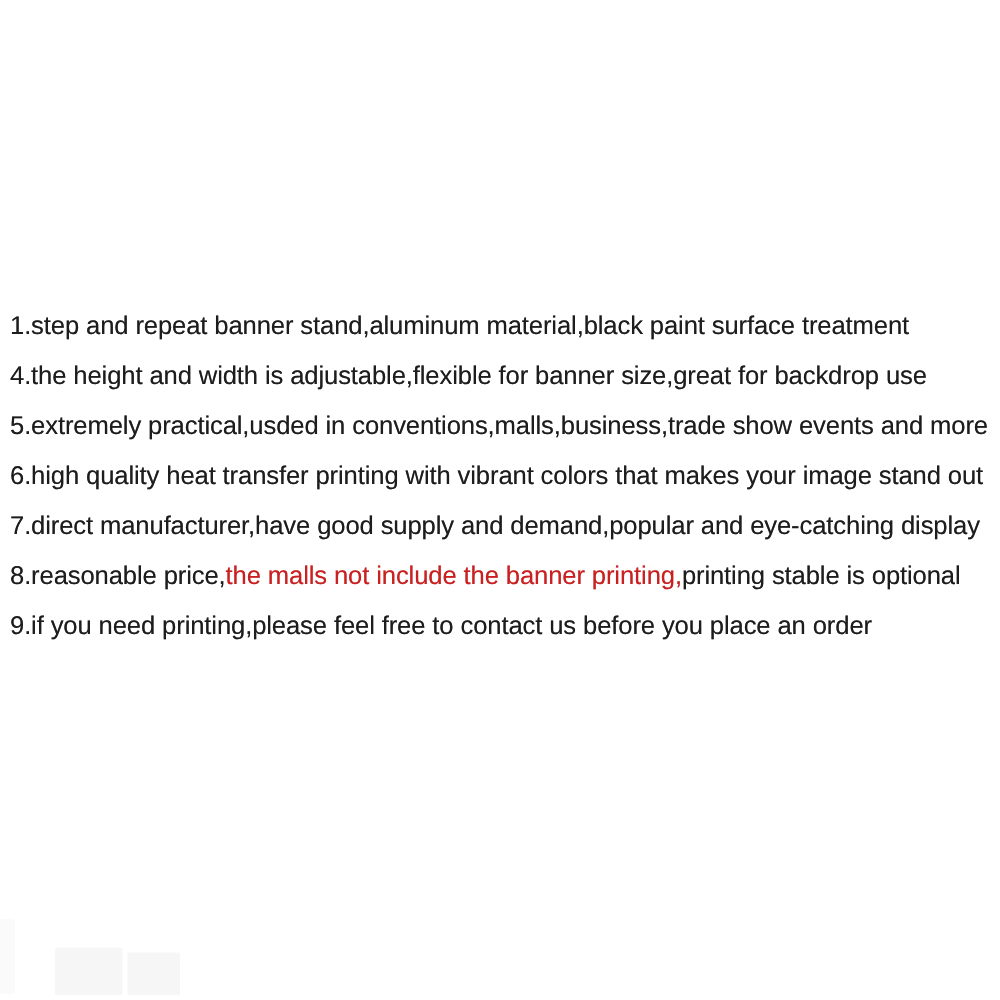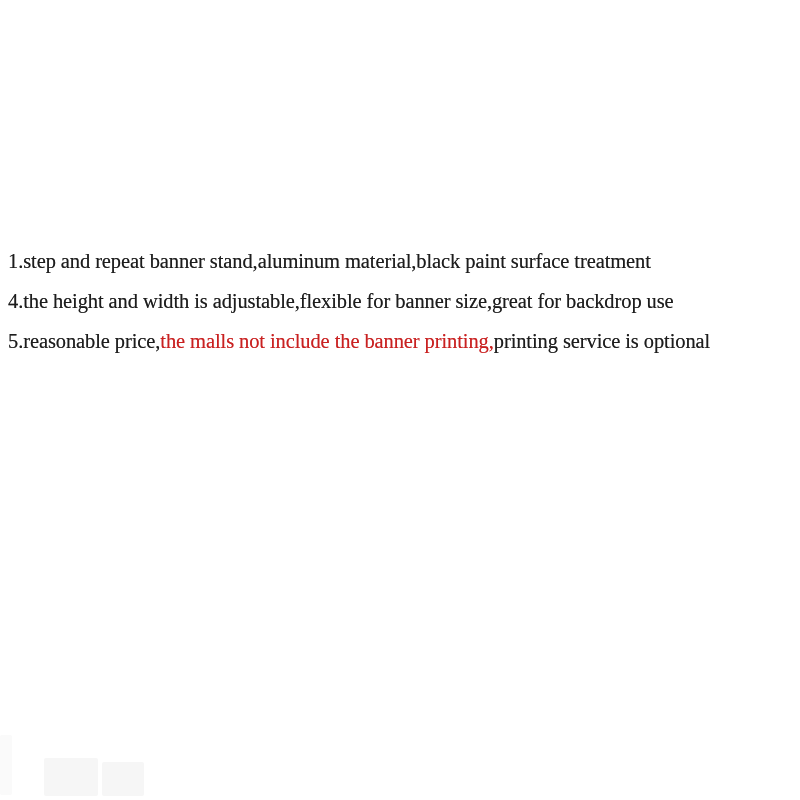--- a/index.html
+++ b/index.html
@@ -13,21 +13,20 @@
     height: 800px;
     background: var(--bg);
     font-family: "Liberation Sans", "DejaVu Sans", sans-serif;
     overflow: hidden;
   }
   .page {
     position: relative;
     width: 800px;
     height: 696px;
     background: var(--bg);
-    font-family: Liberation Serif, serif;
   }
   .text-block {
     position: absolute;
     top: 241px;
     left: 8px;
     right: 0;
   }
   .line {
     font-size: 20.5px;
     line-height: 40px;
@@ -50,19 +49,23 @@
   .artifact.a2 { left: 44px;  top: 758px; width: 54px; height: 38px; }
   .artifact.a3 { left: 102px; top: 762px; width: 42px; height: 34px; }
 </style>
 </head>
 <body>
 
 <div class="page">
   <div class="text-block">
     <div class="line">1.step and repeat banner stand,aluminum material,black paint surface treatment</div>
     <div class="line">4.the height and width is adjustable,flexible for banner size,great for backdrop use</div>
-    <div class="line"><span>5.reasonable price,</span><span class="red">the malls not include the banner printing,</span><span>printing service is optional</span></div>
+    <div class="line">5.extremely practical,usded in conventions,malls,business,trade show events and more</div>
+    <div class="line">6.high quality heat transfer printing with vibrant colors that makes your image stand out</div>
+    <div class="line">7.direct manufacturer,have good supply and demand,popular and eye-catching display</div>
+    <div class="line"><span>8.reasonable price,</span><span class="red">the malls not include the banner printing,</span><span>printing stable is optional</span></div>
+    <div class="line">9.if you need printing,please feel free to contact us before you place an order</div>
   </div>
 
   <div class="artifact a1"></div>
   <div class="artifact a2"></div>
   <div class="artifact a3"></div>
 </div>
 
 </body></html>

